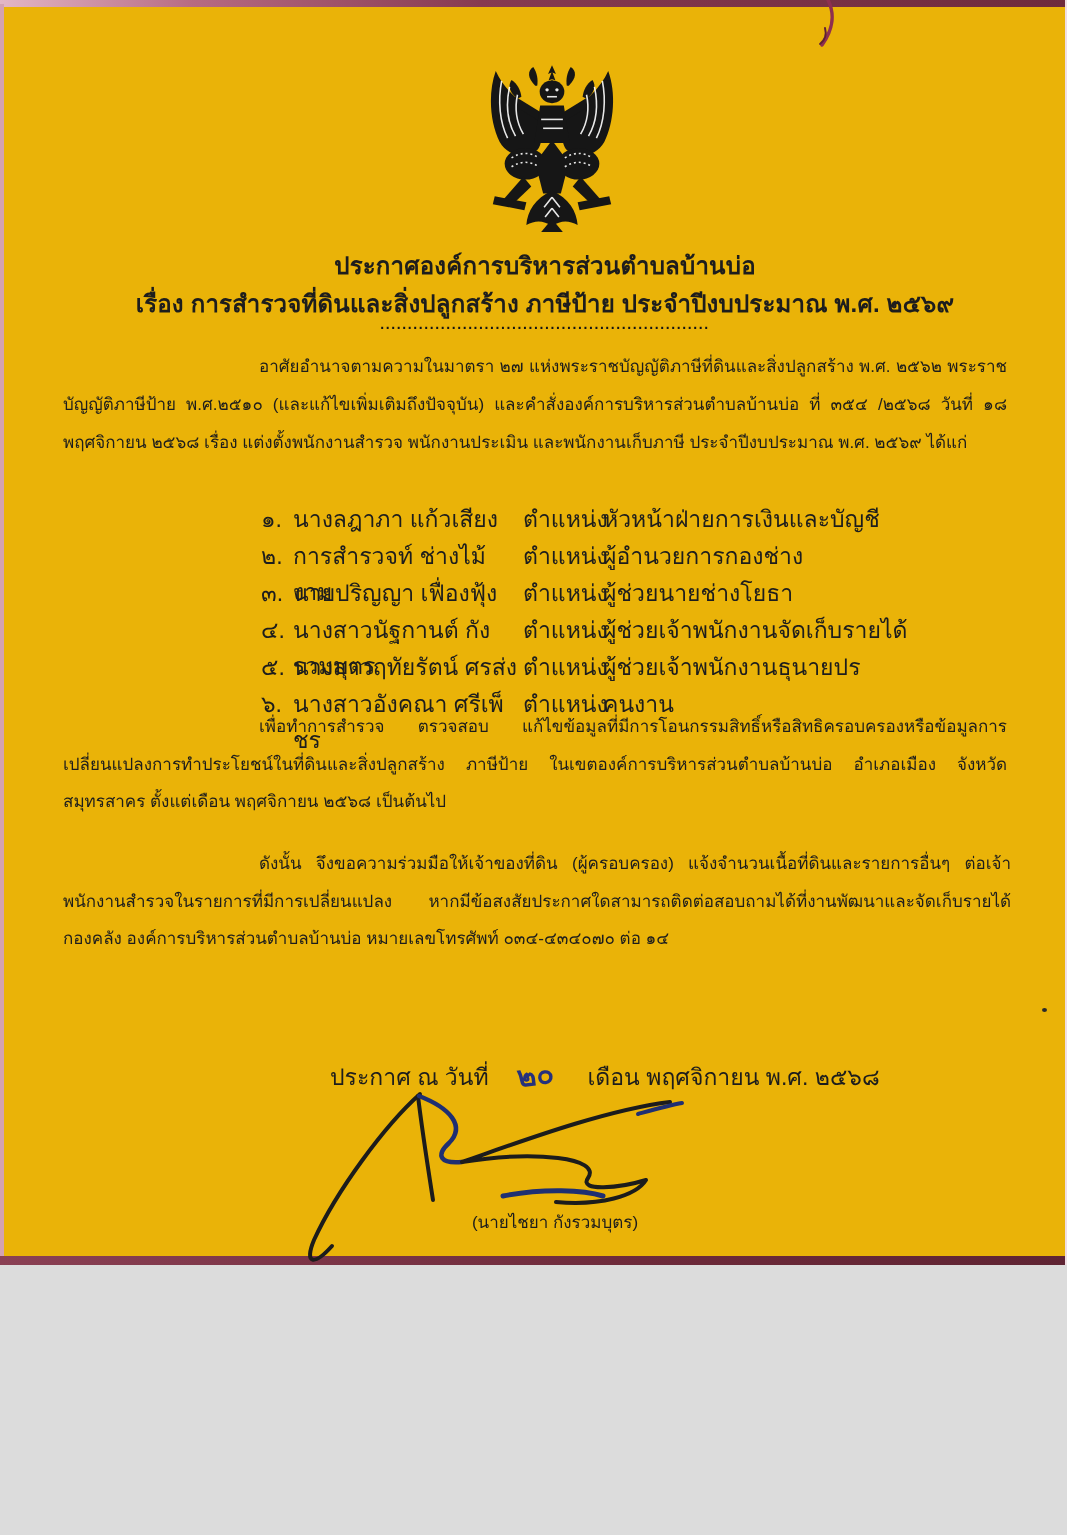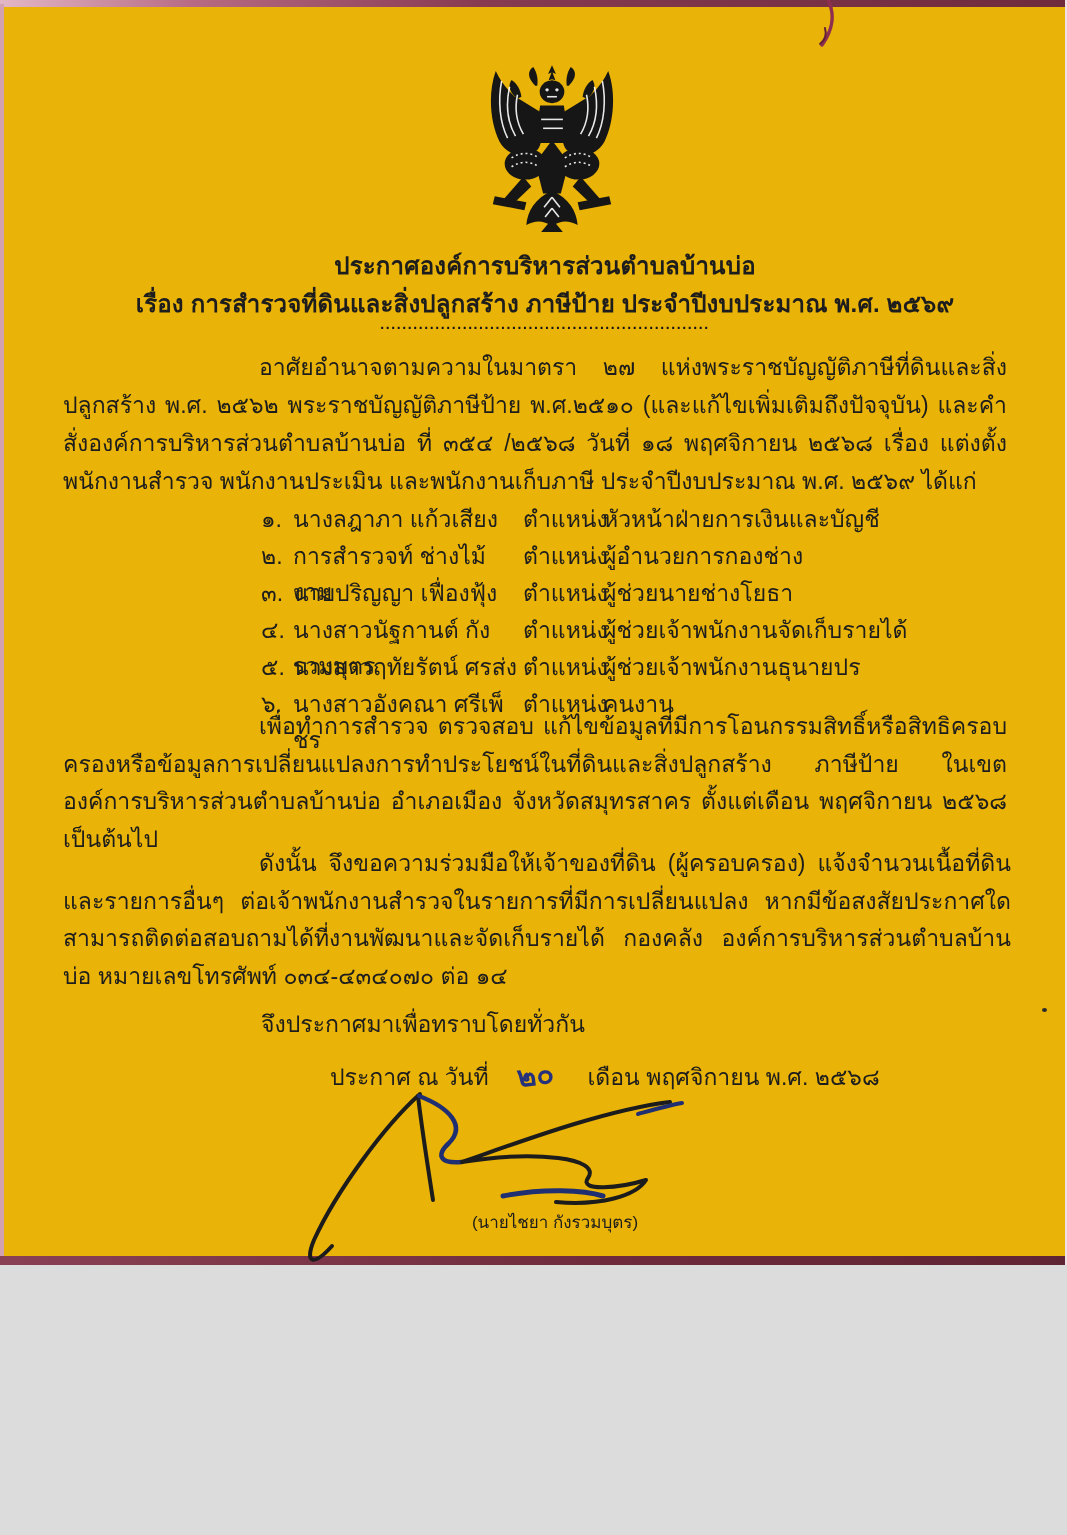--- a/index.html
+++ b/index.html
@@ -24,21 +24,21 @@
 
   .emblem{position:absolute;left:478px;top:64px;width:148px;height:172px;}
 
   .title{position:absolute;left:0;width:1090px;text-align:center;
     font-size:24px;font-weight:bold;letter-spacing:0.2px;}
   .title1{top:246px;}
   .title2{top:284px;}
   .dots{position:absolute;left:0;top:316px;width:1090px;text-align:center;
     font-size:14px;font-weight:bold;letter-spacing:1.6px;color:#141414;}
 
-  .para{position:absolute;left:63px;width:944px;font-size:23px;line-height:38px;
+  .para{position:absolute;left:63px;width:944px;font-size:17px;line-height:38px;
     text-align:justify;text-indent:196px;}
   .para1{top:348px;}
   .para2{top:708px;line-height:37.5px;}
   .para3{top:845px;line-height:37.5px;width:948px;}
 
   .officers{position:absolute;left:261px;top:501px;width:740px;}
   .officer-row{display:flex;align-items:flex-start;height:37px;font-size:23px;}
   .officer-no{width:32px;}
   .officer-name{width:230px;}
   .officer-label{width:80px;}
@@ -156,21 +156,20 @@
       <span class="officer-no">๖.</span>
       <span class="officer-name">นางสาวอังคณา  ศรีเพ็ชร</span>
       <span class="officer-label">ตำแหน่ง</span>
       <span class="officer-pos">คนงาน</span>
     </div>
   </div>
 
   <div class="para para2">เพื่อทำการสำรวจ ตรวจสอบ แก้ไขข้อมูลที่มีการโอนกรรมสิทธิ์หรือสิทธิครอบครองหรือข้อมูลการเปลี่ยนแปลงการทำประโยชน์ในที่ดินและสิ่งปลูกสร้าง ภาษีป้าย ในเขตองค์การบริหารส่วนตำบลบ้านบ่อ อำเภอเมือง จังหวัดสมุทรสาคร ตั้งแต่เดือน พฤศจิกายน ๒๕๖๘ เป็นต้นไป</div>
   <div class="para para3">ดังนั้น  จึงขอความร่วมมือให้เจ้าของที่ดิน (ผู้ครอบครอง) แจ้งจำนวนเนื้อที่ดินและรายการอื่นๆ ต่อเจ้าพนักงานสำรวจในรายการที่มีการเปลี่ยนแปลง หากมีข้อสงสัยประกาศใดสามารถติดต่อสอบถามได้ที่งานพัฒนาและจัดเก็บรายได้ กองคลัง องค์การบริหารส่วนตำบลบ้านบ่อ หมายเลขโทรศัพท์ ๐๓๔-๔๓๔๐๗๐ ต่อ ๑๔</div>
 
-  <div class="closing">จึงประกาศมาเพื่อทราบโดยทั่วกัน</div>
 
   <div class="dateline">
     <span class="date-prefix">ประกาศ  ณ  วันที่</span>
     <span class="date-day">๒๐</span>
     <span class="date-suffix">เดือน พฤศจิกายน พ.ศ. ๒๕๖๘</span>
   </div>
 
   <svg class="signature" viewBox="0 0 470 185">
     <g fill="none" stroke-linecap="round" stroke-linejoin="round">
       <path d="M34 160 C 16 180 6 178 16 154 C 38 106 86 40 122 8" stroke="#1c1c1c" stroke-width="4"></path>

